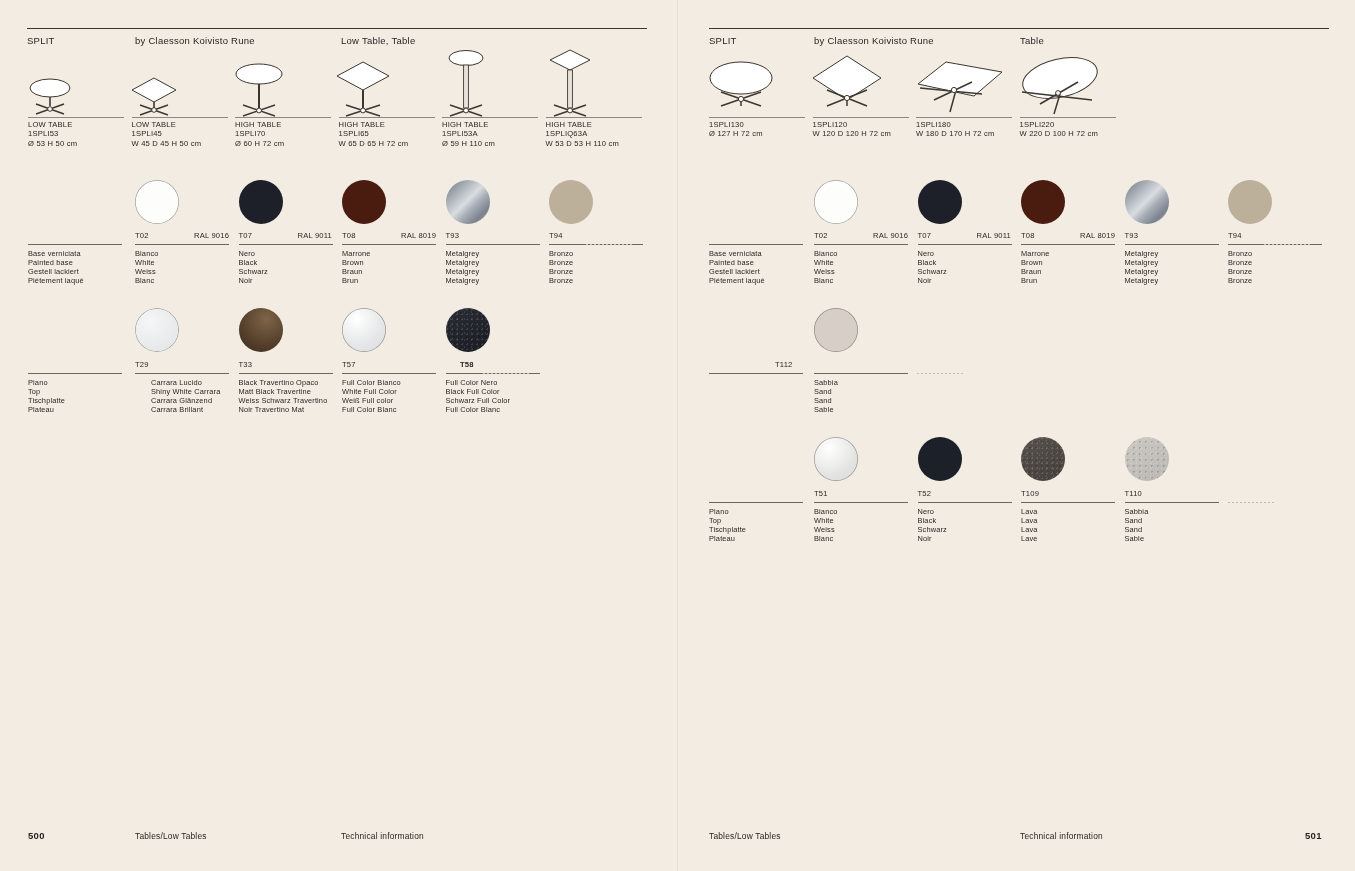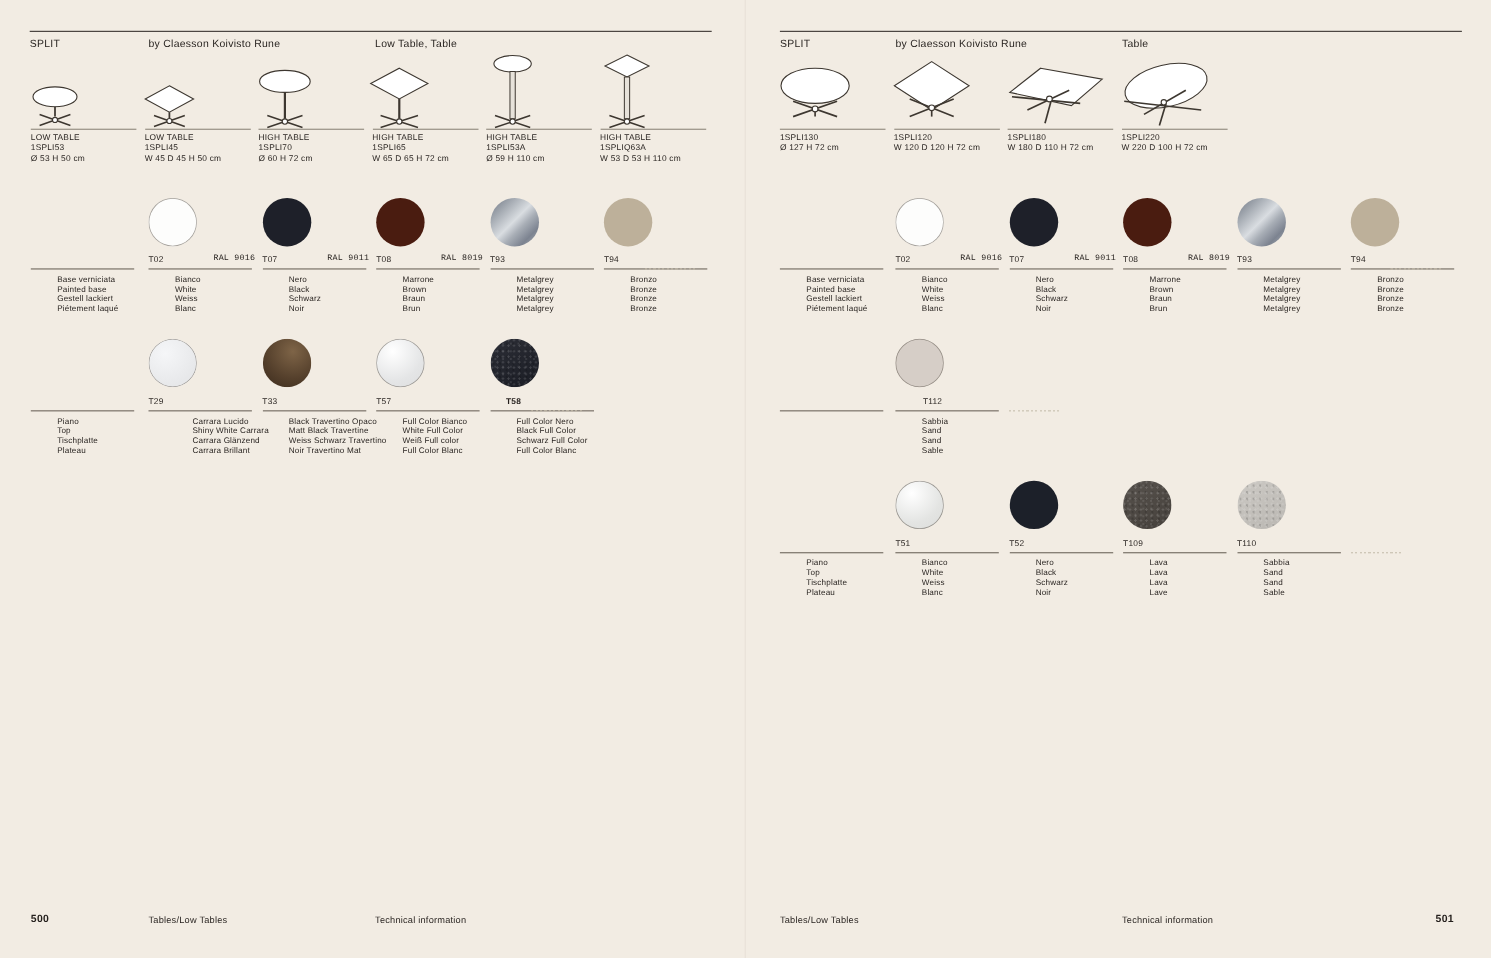--- a/index.html
+++ b/index.html
@@ -67,34 +67,32 @@
     position: absolute;
     font-size: 7.6px;
     letter-spacing: .2px;
     white-space: nowrap;
   }
   .sw-ral {
     position: absolute;
     font-size: 7.6px;
     letter-spacing: .2px;
     white-space: nowrap;
-    font-family: Liberation Mono, monospace;
   }
   .row-rule {
     position: absolute;
     height: 1px;
     background: #6e665c;
   }
   .names {
     position: absolute;
     font-size: 7.4px;
     line-height: 9px;
     letter-spacing: .15px;
     white-space: nowrap;
-    margin-left: 24px;
   }
   .names span { display: block; }
 
   
   .footer-txt {
     position: absolute;
     font-size: 8.4px;
     letter-spacing: .2px;
     white-space: nowrap;
   }
@@ -357,21 +355,21 @@
         <path d="M30 12 L86 22 L58 46 L2 34 Z" fill="#fff" stroke="#3d3730" stroke-width="1"></path>
         <path d="M4 38 L66 44" fill="none" stroke="#3d3730" stroke-width="1.5"></path>
         <path d="M18 50 L56 32" fill="none" stroke="#3d3730" stroke-width="1.5"></path>
         <path d="M40 40 L34 62" fill="none" stroke="#3d3730" stroke-width="1.5"></path>
         <circle cx="38" cy="40" r="2.6" fill="#fff" stroke="#3d3730" stroke-width="1"></circle>
       </svg>
     </div>
     <div class="prod-rule" style="left: 916px; top: 117px; width: 96px; position: absolute;"></div>
     <div class="prod-txt" style="left: 916px; top: 120px; position: absolute;">
       <span class="cat">1SPLI180</span>
-      <span class="cat">W 180 D 110 H 72 cm</span>
+      <span class="cat">W 180 D 170 H 72 cm</span>
     </div>
     <div class="fig-wrap" style="position: absolute; left: 1019.5px; top: 50px; width: 110px; height: 76px;">
       <svg viewBox="0 0 110 76" width="110" height="76">
         <ellipse cx="40" cy="28" rx="38" ry="19" fill="#fff" stroke="#3d3730" stroke-width="1" transform="rotate(-13 40 28)"></ellipse>
         <path d="M2 42 L72 50" fill="none" stroke="#3d3730" stroke-width="1.5"></path>
         <path d="M20 54 L58 32" fill="none" stroke="#3d3730" stroke-width="1.5"></path>
         <path d="M40 44 L34 64" fill="none" stroke="#3d3730" stroke-width="1.5"></path>
         <circle cx="38" cy="43" r="2.4" fill="#fff" stroke="#3d3730" stroke-width="1"></circle>
       </svg>
     </div>
@@ -434,21 +432,21 @@
     <div class="names" style="position: absolute; left: 1228px; top: 249px;">
       <span>Bronzo</span>
       <span>Bronze</span>
       <span>Bronze</span>
       <span>Bronze</span>
     </div>
     <div class="dot-rule" style="position: absolute; left: 1264px; top: 244px; width: 46px;"></div>
   </div>
 <div id="right-mid-row">
     <div class="sw ring" style="position: absolute; left: 814px; top: 308px; width: 44px; height: 44px; background: rgb(214, 206, 199);"></div>
-    <div class="sw-code" style="position: absolute; left: 839px; top: 360px;">T112</div>
+    <div class="sw-code" style="position: absolute; left: 775px; top: 360px;">T112</div>
     <div class="row-rule" style="position: absolute; left: 814px; top: 373px; width: 94px;"></div>
     <div class="names" style="position: absolute; left: 814px; top: 378px;">
       <span>Sabbia</span>
       <span>Sand</span>
       <span>Sand</span>
       <span>Sable</span>
     </div>
     <div class="dot-rule" style="position: absolute; left: 917px; top: 373px; width: 46px;"></div>
     <div class="row-rule" style="position: absolute; left: 709px; top: 373px; width: 94px;"></div>
   </div>

